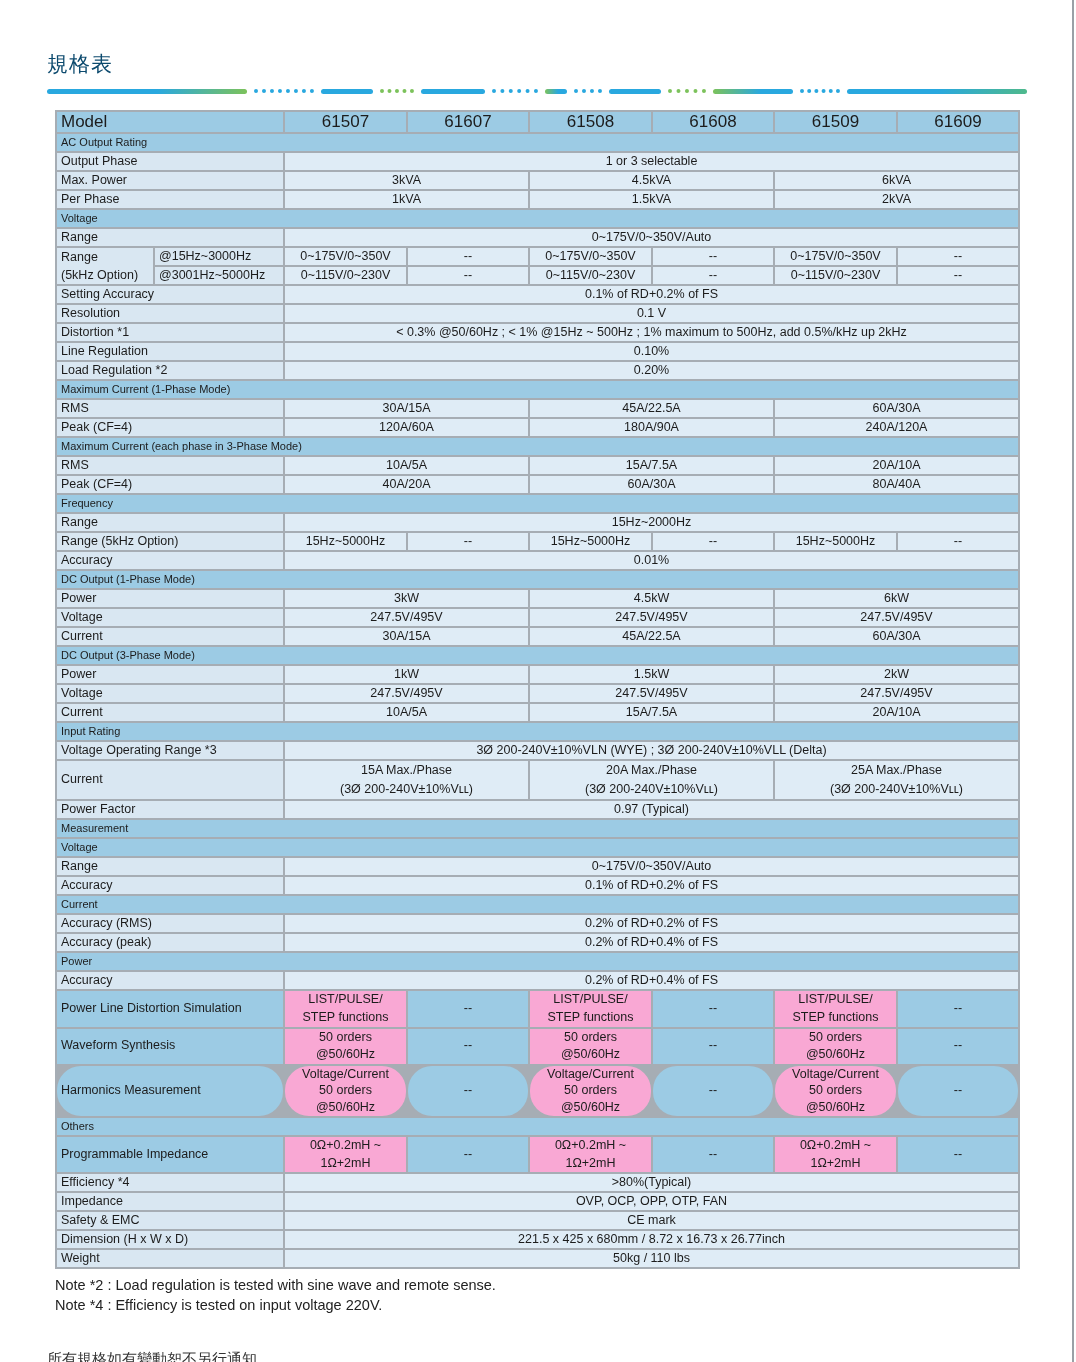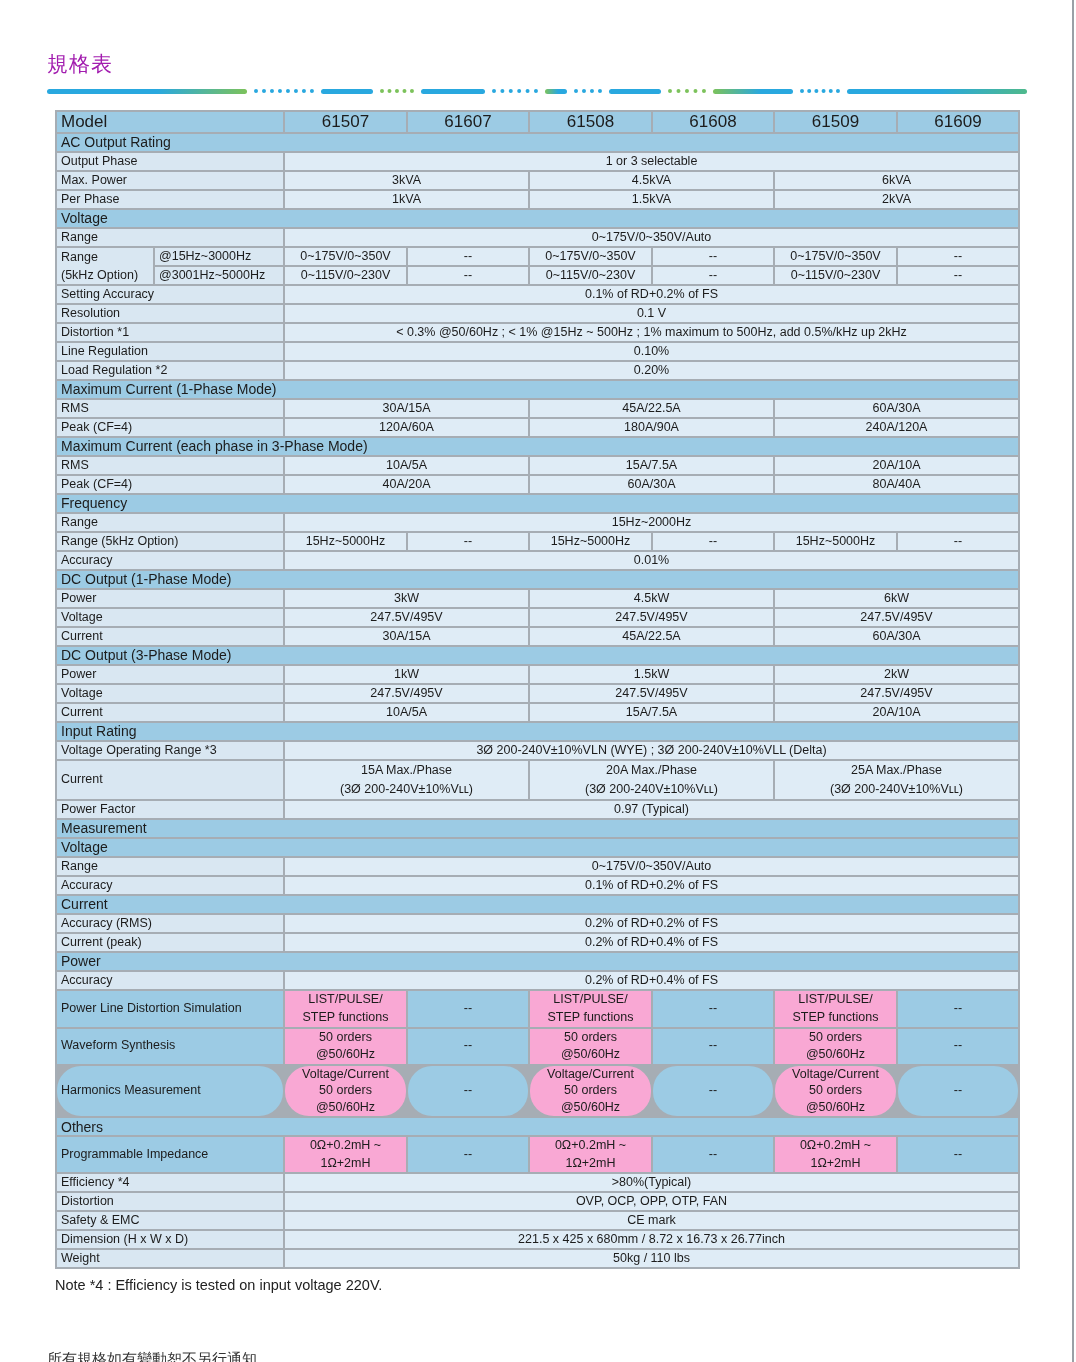--- a/index.html
+++ b/index.html
@@ -5,21 +5,21 @@
   html,body{margin:0;padding:0;}
   body{
     width:1076px;height:1362px;position:relative;overflow:hidden;
     background:#ffffff;
     font-family:"Liberation Sans", sans-serif;
     color:#1c1c1c;
   }
   .page-edge{position:absolute;top:0;right:2px;width:2px;height:100%;background:#9aa0a6;}
   .page-title{
     position:absolute;left:47px;top:50px;
-    font-size:21px;color:#a21caf;letter-spacing:1px;
+    font-size:21px;color:#0c4a6e;letter-spacing:1px;
   }
   .divider{
     position:absolute;left:47px;top:88px;width:985px;height:6px;
     display:flex;align-items:center;gap:7px;
   }
   .divider .line{height:5px;border-radius:2.5px;}
   .divider .dots{height:0;border-top:4px dotted #29a8df;}
   .divider .dots.green{border-top-color:#7cc25b;}
   .c-blue{background:#29a8df;}
   .g-bg{background:linear-gradient(90deg,#29a8df 55%,#7cc25b);}
@@ -32,21 +32,21 @@
     background:#a6adb4;table-layout:fixed;
     font-size:12.5px;line-height:1.15;
   }
   td{height:17px;padding:0 4px;overflow:hidden;white-space:nowrap;vertical-align:middle;}
   .c-label{background:#d9e7f2;text-align:left;}
   .c-sub{background:#d9e7f2;text-align:left;}
   .c-value{background:#dfecf6;text-align:center;}
   .c-dash{background:#9ccbe4;text-align:center;}
   tr.r-header td{background:#9ccbe4;text-align:center;font-size:17px;}
   tr.r-header td.c-label{text-align:left;}
-  tr.r-section td{background:#9ccbe4;text-align:left;font-size:14px;margin-left:16px;}
+  tr.r-section td{background:#9ccbe4;text-align:left;font-size:11px;margin-left:16px;}
   tr.r-special td.c-label{background:#9ccbe4;}
   tr.r-special td.c-value{background:#f9a8d4;}
   tr.t40 td{height:38px;line-height:1.5;}
   tr.t38 td{height:36px;line-height:1.4;}
   tr.t36 td{height:34px;line-height:1.4;}
   tr.t52 td{height:50px;line-height:1.35;border-radius:24px;}
   td.rs2{line-height:18px;}
 
   .notes{position:absolute;left:55px;top:1276px;width:990px;font-size:14.5px;line-height:19.5px;color:#222;}
   .footer-note{position:absolute;left:47px;top:1350px;font-size:15px;color:#333;}
@@ -282,21 +282,21 @@
         <td class="c-value" colspan="6">0.1% of RD+0.2% of FS</td>
       </tr>
       <tr class="r-section">
         <td class="c-value" colspan="8">Current</td>
       </tr>
       <tr class="r-data">
         <td class="c-label" colspan="2">Accuracy (RMS)</td>
         <td class="c-value" colspan="6">0.2% of RD+0.2% of FS</td>
       </tr>
       <tr class="r-data">
-        <td class="c-label" colspan="2">Current (peak)</td>
+        <td class="c-label" colspan="2">Accuracy (peak)</td>
         <td class="c-value" colspan="6">0.2% of RD+0.4% of FS</td>
       </tr>
       <tr class="r-section">
         <td class="c-value" colspan="8">Power</td>
       </tr>
       <tr class="r-data">
         <td class="c-label" colspan="2">Accuracy</td>
         <td class="c-value" colspan="6">0.2% of RD+0.4% of FS</td>
       </tr>
       <tr class="r-special t38">
@@ -336,37 +336,38 @@
         <td class="c-value">0Ω+0.2mH ~<br>1Ω+2mH</td>
         <td class="c-dash">--</td>
         <td class="c-value">0Ω+0.2mH ~<br>1Ω+2mH</td>
         <td class="c-dash">--</td>
       </tr>
       <tr class="r-data">
         <td class="c-label" colspan="2">Efficiency *4</td>
         <td class="c-value" colspan="6">&gt;80%(Typical)</td>
       </tr>
       <tr class="r-data">
-        <td class="c-label" colspan="2">Distortion</td>
+        <td class="c-label" colspan="2">Impedance</td>
         <td class="c-value" colspan="6">OVP, OCP, OPP, OTP, FAN</td>
       </tr>
       <tr class="r-data">
         <td class="c-label" colspan="2">Safety &amp; EMC</td>
         <td class="c-value" colspan="6">CE mark</td>
       </tr>
       <tr class="r-data">
         <td class="c-label" colspan="2">Dimension (H x W x D)</td>
         <td class="c-value" colspan="6">221.5 x 425 x 680mm / 8.72 x 16.73 x 26.77inch</td>
       </tr>
       <tr class="r-data">
         <td class="c-label" colspan="2">Weight</td>
         <td class="c-value" colspan="6">50kg / 110 lbs</td>
       </tr>
     </tbody>
 </table>
 
 <div class="notes" id="notes">
+    <div>Note *2 : Load regulation is tested with sine wave and remote sense.</div>
     <div>Note *4 : Efficiency is tested on input voltage 220V.</div>
   </div>
 
 <div class="footer-note">所有規格如有變動恕不另行通知</div>
 
 <div class="page-edge"></div>
 
 </body></html>

